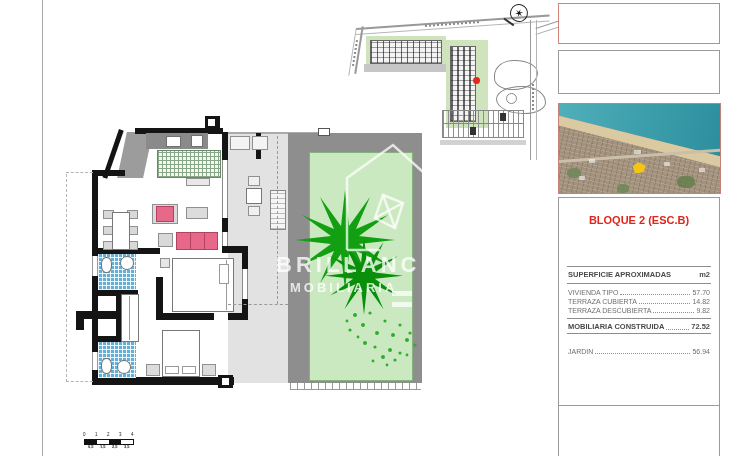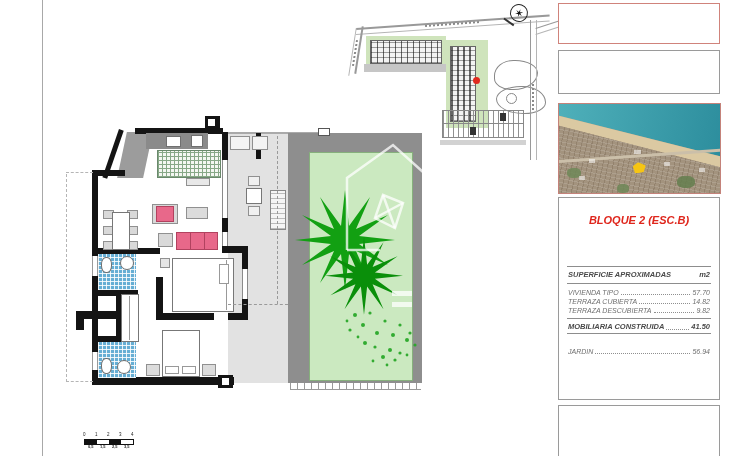--- a/index.html
+++ b/index.html
@@ -206,20 +206,22 @@
 
   <svg class="abs" style="left:335px;top:140px;" width="95" height="125" viewBox="0 0 95 125">
     <g fill="none" stroke="rgba(255,255,255,.75)" stroke-width="2.5">
       <polyline points="12,110 12,38 58,5 88,32"></polyline>
       <polyline points="12,110 45,110"></polyline>
       <polygon points="48,55 68,63 60,88 40,78"></polygon>
       <line x1="48" y1="55" x2="60" y2="88"></line>
       <line x1="68" y1="63" x2="40" y2="78"></line>
     </g>
   </svg>
+  <div class="wmtext" style="left:276px;top:252px;font-size:22px;letter-spacing:4px;">BRILLANCE</div>
+  <div class="wmtext" style="left:290px;top:280px;font-size:13px;letter-spacing:3px;">MOBILIARIA</div>
   <div class="abs" style="left:392px;top:291px;width:20px;height:5px;background:rgba(255,255,255,.75);"></div>
   <div class="abs" style="left:392px;top:302px;width:20px;height:5px;background:rgba(255,255,255,.75);"></div>
 
   <div class="abs" style="left:558px;top:3px;width:162px;height:41px;border:1.5px solid #d0837b;box-sizing:border-box;background:#fff;"></div>
   <div class="boxgray" style="left:558px;top:50px;width:162px;height:44px;"></div>
 
   <div class="abs" style="left:558px;top:103px;width:163px;height:91px;border:1px solid #c4827a;box-sizing:border-box;background:#a3937e;overflow:hidden;">
     <div class="abs" style="left:0;top:0;width:163px;height:91px;clip-path:polygon(0 0,100% 0,100% 58%,0 13%);background:linear-gradient(100deg,#4fb0ba,#2b8c9c);"></div>
     <div class="abs" style="left:0;top:0;width:163px;height:91px;clip-path:polygon(0 13%,100% 58%,100% 70%,0 24%);background:#dbc9a2;"></div>
     <div class="abs" style="left:0;top:0;width:163px;height:91px;clip-path:polygon(0 24%,100% 70%,100% 100%,0 100%);background:#a3937e;background-image:repeating-linear-gradient(12deg,rgba(255,255,255,.12) 0 1px,transparent 1px 4px),repeating-linear-gradient(102deg,rgba(80,60,40,.2) 0 1px,transparent 1px 5px);"></div>
@@ -228,21 +230,21 @@
     <div class="abs" style="left:118px;top:72px;width:18px;height:12px;background:#647e4e;border-radius:40%;opacity:.85;"></div>
     <div class="abs" style="left:58px;top:80px;width:12px;height:9px;background:#6e8757;border-radius:40%;opacity:.85;"></div>
     <div class="abs" style="left:30px;top:55px;width:6px;height:4px;background:rgba(255,255,255,.55);"></div>
     <div class="abs" style="left:75px;top:46px;width:7px;height:4px;background:rgba(255,255,255,.55);"></div>
     <div class="abs" style="left:105px;top:58px;width:6px;height:4px;background:rgba(255,255,255,.55);"></div>
     <div class="abs" style="left:140px;top:64px;width:6px;height:4px;background:rgba(255,255,255,.55);"></div>
     <div class="abs" style="left:20px;top:72px;width:6px;height:4px;background:rgba(255,255,255,.55);"></div>
     <div class="abs" style="left:74px;top:58px;width:13px;height:11px;background:#f6c513;clip-path:polygon(0 30%,45% 0,100% 40%,75% 100%,10% 95%);transform:rotate(-8deg);"></div>
   </div>
 
-  <div class="boxgray" style="left:558px;top:197px;width:162px;height:203px;font-style:italic;">
+  <div class="boxgray" style="left:558px;top:197px;width:162px;height:259px;">
     <div class="abs" style="left:0;right:0;top:16px;text-align:center;color:#df261c;font-weight:bold;font-size:11px;">BLOQUE 2 (ESC.B)</div>
 
     <div class="ip-line" style="top:68px;"></div>
     <div class="ip-row" style="top:72px;font-weight:bold;color:#4a4a4a;font-size:7.5px;">
       <span>SUPERFICIE APROXIMADAS</span>
       <span style="flex:1"></span>
       <span>m2</span>
     </div>
     <div class="ip-line" style="top:85px;"></div>
 
@@ -259,21 +261,21 @@
     <div class="ip-row" style="top:109px;">
       <span>TERRAZA DESCUBIERTA</span>
         <span class="dots"></span>
         <span>9.82</span>
     </div>
 
     <div class="ip-line" style="top:120px;"></div>
     <div class="ip-row" style="top:124px;font-weight:bold;color:#4a4a4a;font-size:7.5px;">
       <span>MOBILIARIA CONSTRUIDA</span>
         <span class="dots"></span>
-        <span>41.50</span>
+        <span>72.52</span>
     </div>
     <div class="ip-line" style="top:135px;"></div>
 
     <div class="ip-row" style="top:150px;">
       <span>JARDIN</span>
         <span class="dots"></span>
         <span>56.94</span>
     </div>
   </div>
 

